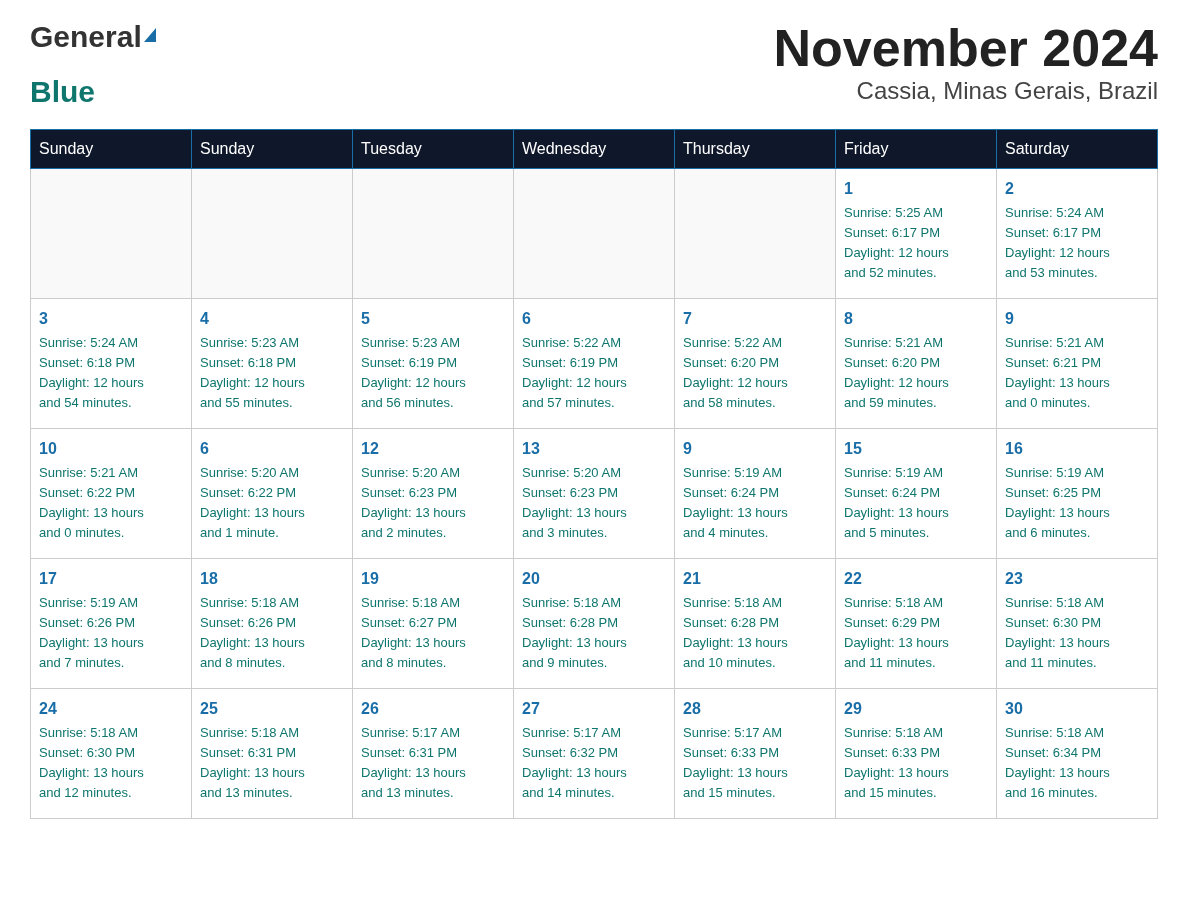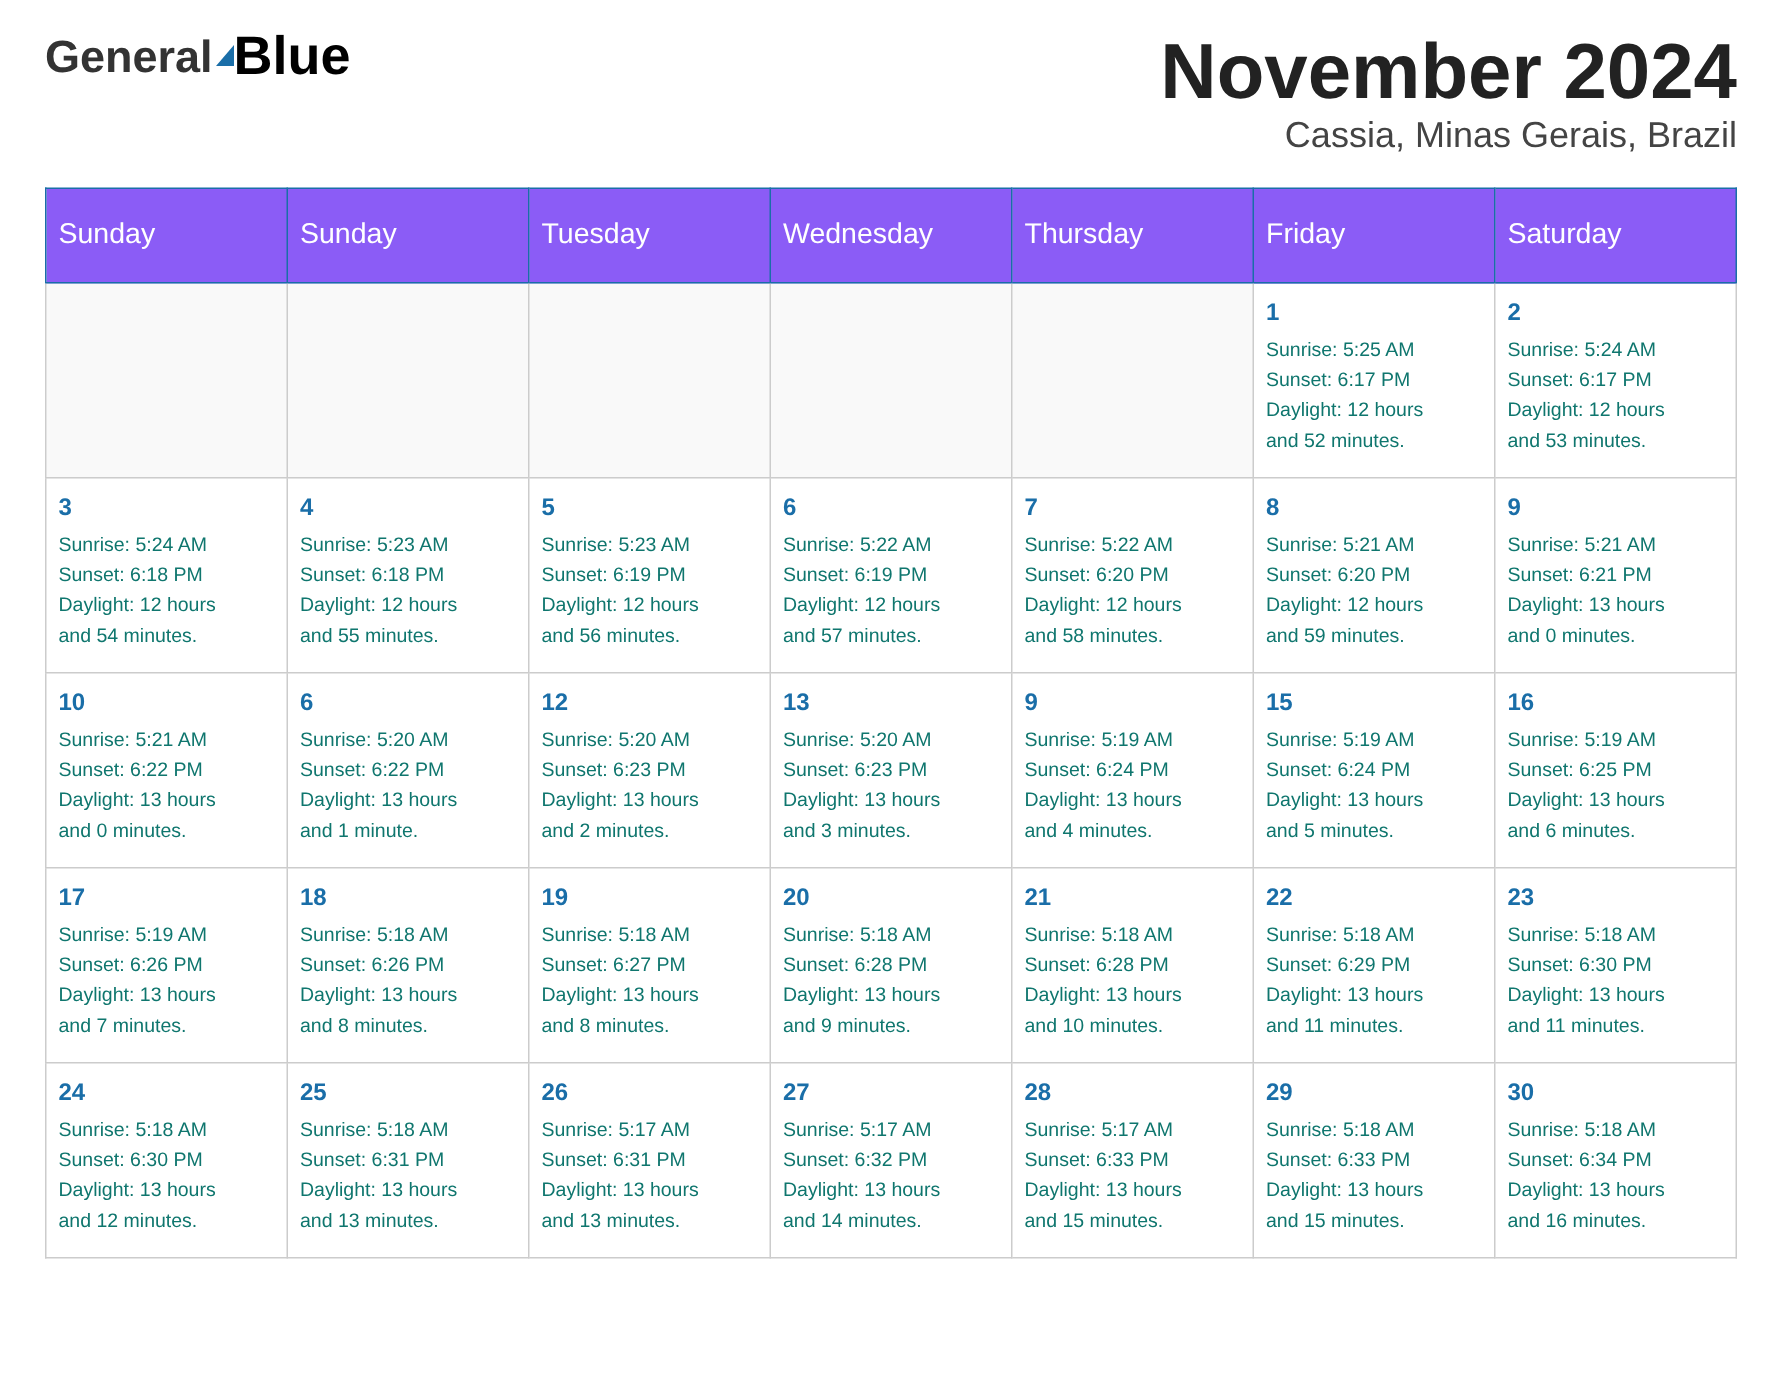--- a/index.html
+++ b/index.html
@@ -12,22 +12,23 @@
       padding: 20px 30px;
     }
     .header {
       display: flex;
       justify-content: space-between;
       align-items: flex-start;
       margin-bottom: 20px;
     }
     .logo {
       display: flex;
-      flex-direction: row;
-      align-items: center;
+      flex-direction: column;
+      align-items: flex-start;
+      gap: 25px;
     }
     .logo-triangle {
       display: inline-block;
       width: 0;
       height: 0;
       border-left: 12px solid transparent;
       border-bottom: 14px solid #1a6ea8;
       margin-left: 2px;
       vertical-align: middle;
       margin-bottom: 4px;
@@ -45,24 +46,24 @@
       font-size: 24px;
       color: #444;
       margin-top: 0;
     }
     .calendar {
       width: 100%;
       border-collapse: collapse;
       table-layout: fixed;
     }
     .calendar th {
-      background-color: #8b5cf6;
+      background-color: #0f172a;
       color: #fff;
-      padding: 20px 8px;
-      font-size: 19px;
+      padding: 10px 8px;
+      font-size: 16px;
       font-weight: normal;
       text-align: left;
       border: 1px solid #1a6ea8;
     }
     .calendar td {
       vertical-align: top;
       padding: 8px 8px;
       border: 1px solid #ccc;
       height: 130px;
       font-size: 13.5px;
@@ -91,21 +92,21 @@
   </style>
 </head>
 <body>
 
 <div class="header">
   <div class="logo">
     <div class="logo-row1">
       <span style="font-size:30px;font-weight:bold;color:#333;">General</span>
       <span class="logo-triangle"></span>
     </div>
-    <span style="font-size:36px;font-weight:bold;color:#000000;margin-top:-4px;">Blue</span>
+    <span style="font-size:30px;font-weight:bold;color:#0f766e;margin-top:-4px;">Blue</span>
   </div>
   <div class="title-section">
     <div class="month-title">November 2024</div>
     <div class="location">Cassia, Minas Gerais, Brazil</div>
   </div>
 </div>
 
 <table class="calendar">
   <thead>
     <tr>

